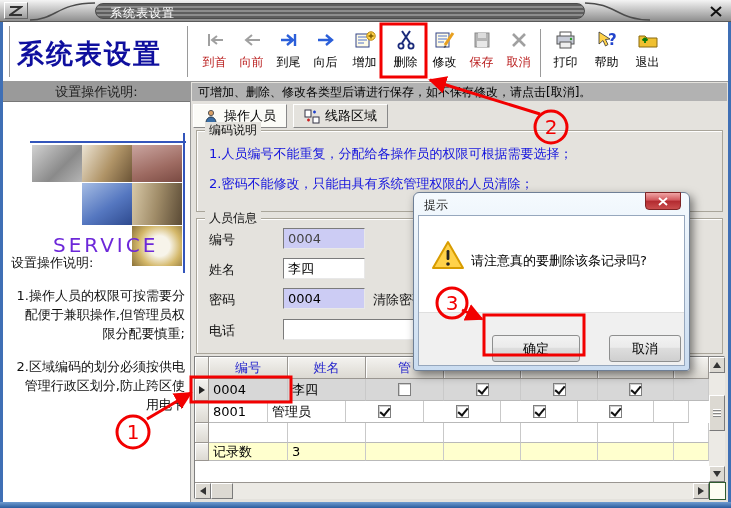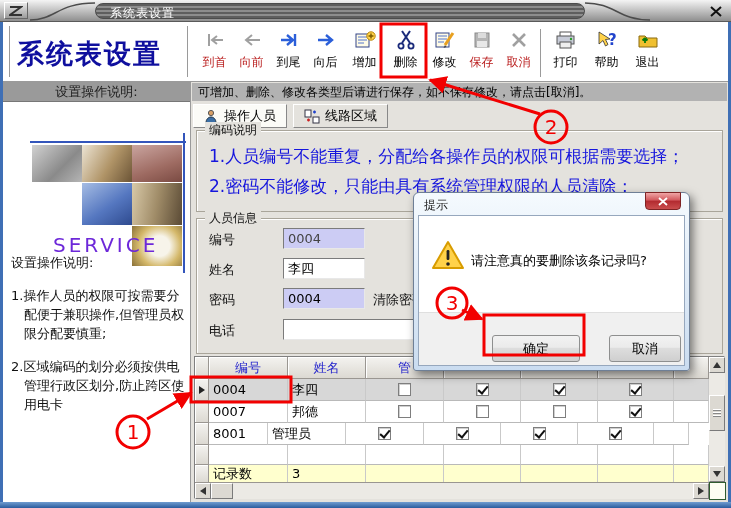--- a/index.html
+++ b/index.html
@@ -31,30 +31,30 @@
   
   .sidebar{position:absolute;left:3px;top:82px;width:188px;height:420px;background:#fff;border-right:1px solid #9a9a9a;}
   .sb-head{position:absolute;left:0;top:0;width:100%;height:20px;background:#9a9a9a;color:#1d1d1d;font-size:13px;display:flex;align-items:center;justify-content:center;border-bottom:1px solid #777;}
   .collage{position:absolute;left:5px;top:23px;width:178px;height:165px;}
   .ph{position:absolute;}
   .c-hline{position:absolute;left:22px;top:36px;width:156px;height:2px;background:#3355bb;}
   .c-vline{position:absolute;left:175px;top:28px;width:2px;height:140px;background:#3355bb;}
   .service{position:absolute;left:5px;top:128px;font-size:20px;font-weight:normal;color:#6d28d9;letter-spacing:3px;margin-left:40px;}
   .sb-text{position:absolute;left:8px;top:172px;width:174px;font-size:13px;color:#111;}
   .sb-text .tt{margin-bottom:14px;}
-  .sb-text p{margin:0 0 14px 0;padding-left:13px;text-indent:-13px;line-height:19px;}
+  .sb-text p{margin:0 0 14px 0;padding-left:13px;text-indent:-13px;line-height:19px;text-align:right;}
   
   .main{position:absolute;left:191px;top:82px;width:537px;height:420px;background:#e4e2dd;}
   .notice{position:absolute;left:1px;top:1px;width:535px;height:18px;background:#b2b2b2;color:#000;font-size:12px;display:flex;align-items:center;padding-left:6px;white-space:nowrap;overflow:hidden;}
   .tabs{position:absolute;left:2px;top:22px;height:24px;display:flex;}
   .tab{height:24px;display:flex;align-items:center;gap:5px;padding:0 10px;font-size:13px;border:1px solid #888;border-top-color:#fff;border-left-color:#fff;background:#e4e2dd;margin-right:6px;cursor:pointer;}
   .tab.active{background:#fbfbf7;}
   .groupbox{position:absolute;border:1px solid #a9a59a;box-shadow:inset 1px 1px 0 #fff;}
   .gb-title{position:absolute;top:-9px;left:8px;background:#e4e2dd;padding:0 4px;font-size:12px;color:#111;font-family:Liberation Serif, serif;}
-  .bluenote{position:absolute;left:12px;color:#1515dd;font-size:17px;white-space:nowrap;}
+  .bluenote{position:absolute;left:12px;color:#1515dd;font-size:13px;white-space:nowrap;}
   .field-label{position:absolute;left:12px;font-size:13px;color:#111;}
   .inp{position:absolute;height:21px;border:1px solid #7b7b7b;border-bottom-color:#e8e8e8;border-right-color:#e8e8e8;font-size:13px;padding:0 4px;background:#fff;color:#000;}
   .inp.lav{background:#ccccf4;}
   .clear-pwd{position:absolute;font-size:13px;color:#111;cursor:pointer;white-space:nowrap;}
   
   .grid{position:absolute;left:3px;top:274px;width:531px;height:143px;background:#fff;border:1px solid #808080;border-bottom-color:#fff;border-right-color:#fff;}
   .row{display:flex;width:514px;}
   .th,.td,.selc{flex:none;overflow:hidden;}
   .th{background:linear-gradient(#f4f3f0,#dcd9d2);border-right:1px solid #9a9691;border-bottom:1px solid #9a9691;box-shadow:inset 1px 1px 0 #fff;color:#2222cc;font-size:13px;display:flex;align-items:center;justify-content:center;height:22px;}
   .selc{background:linear-gradient(#f4f3f0,#dcd9d2);border-right:1px solid #9a9691;border-bottom:1px solid #9a9691;box-shadow:inset 1px 1px 0 #fff;display:flex;align-items:center;justify-content:center;}
@@ -324,38 +324,20 @@
           </div>
         <div class="td ck" style="width:77px;">
             <span class="cb checked"></span>
           </div>
         <div class="td ck" style="width:76px;">
             <span class="cb checked"></span>
           </div>
         <div class="td" style="width:35px;"></div>
       </div>
 
-      <div class="row tr">
-        <div class="selc" style="width:14px;height:22px;"></div>
-        <div class="td" style="width:79px;">0007</div>
-        <div class="td" style="width:78px;">邦德</div>
-        <div class="td ck" style="width:78px;">
-            <span class="cb"></span>
-          </div>
-        <div class="td ck" style="width:77px;">
-            <span class="cb"></span>
-          </div>
-        <div class="td ck" style="width:77px;">
-            <span class="cb"></span>
-          </div>
-        <div class="td ck" style="width:76px;">
-            <span class="cb checked"></span>
-          </div>
-        <div class="td" style="width:35px;"></div>
-      </div>
 
       <div class="row tr">
         <div class="selc" style="width:14px;height:22px;"></div>
         <div class="td" style="width:59px;">8001</div>
         <div class="td" style="width:78px;">管理员</div>
         <div class="td ck" style="width:78px;">
             <span class="cb checked"></span>
           </div>
         <div class="td ck" style="width:77px;">
             <span class="cb checked"></span>

